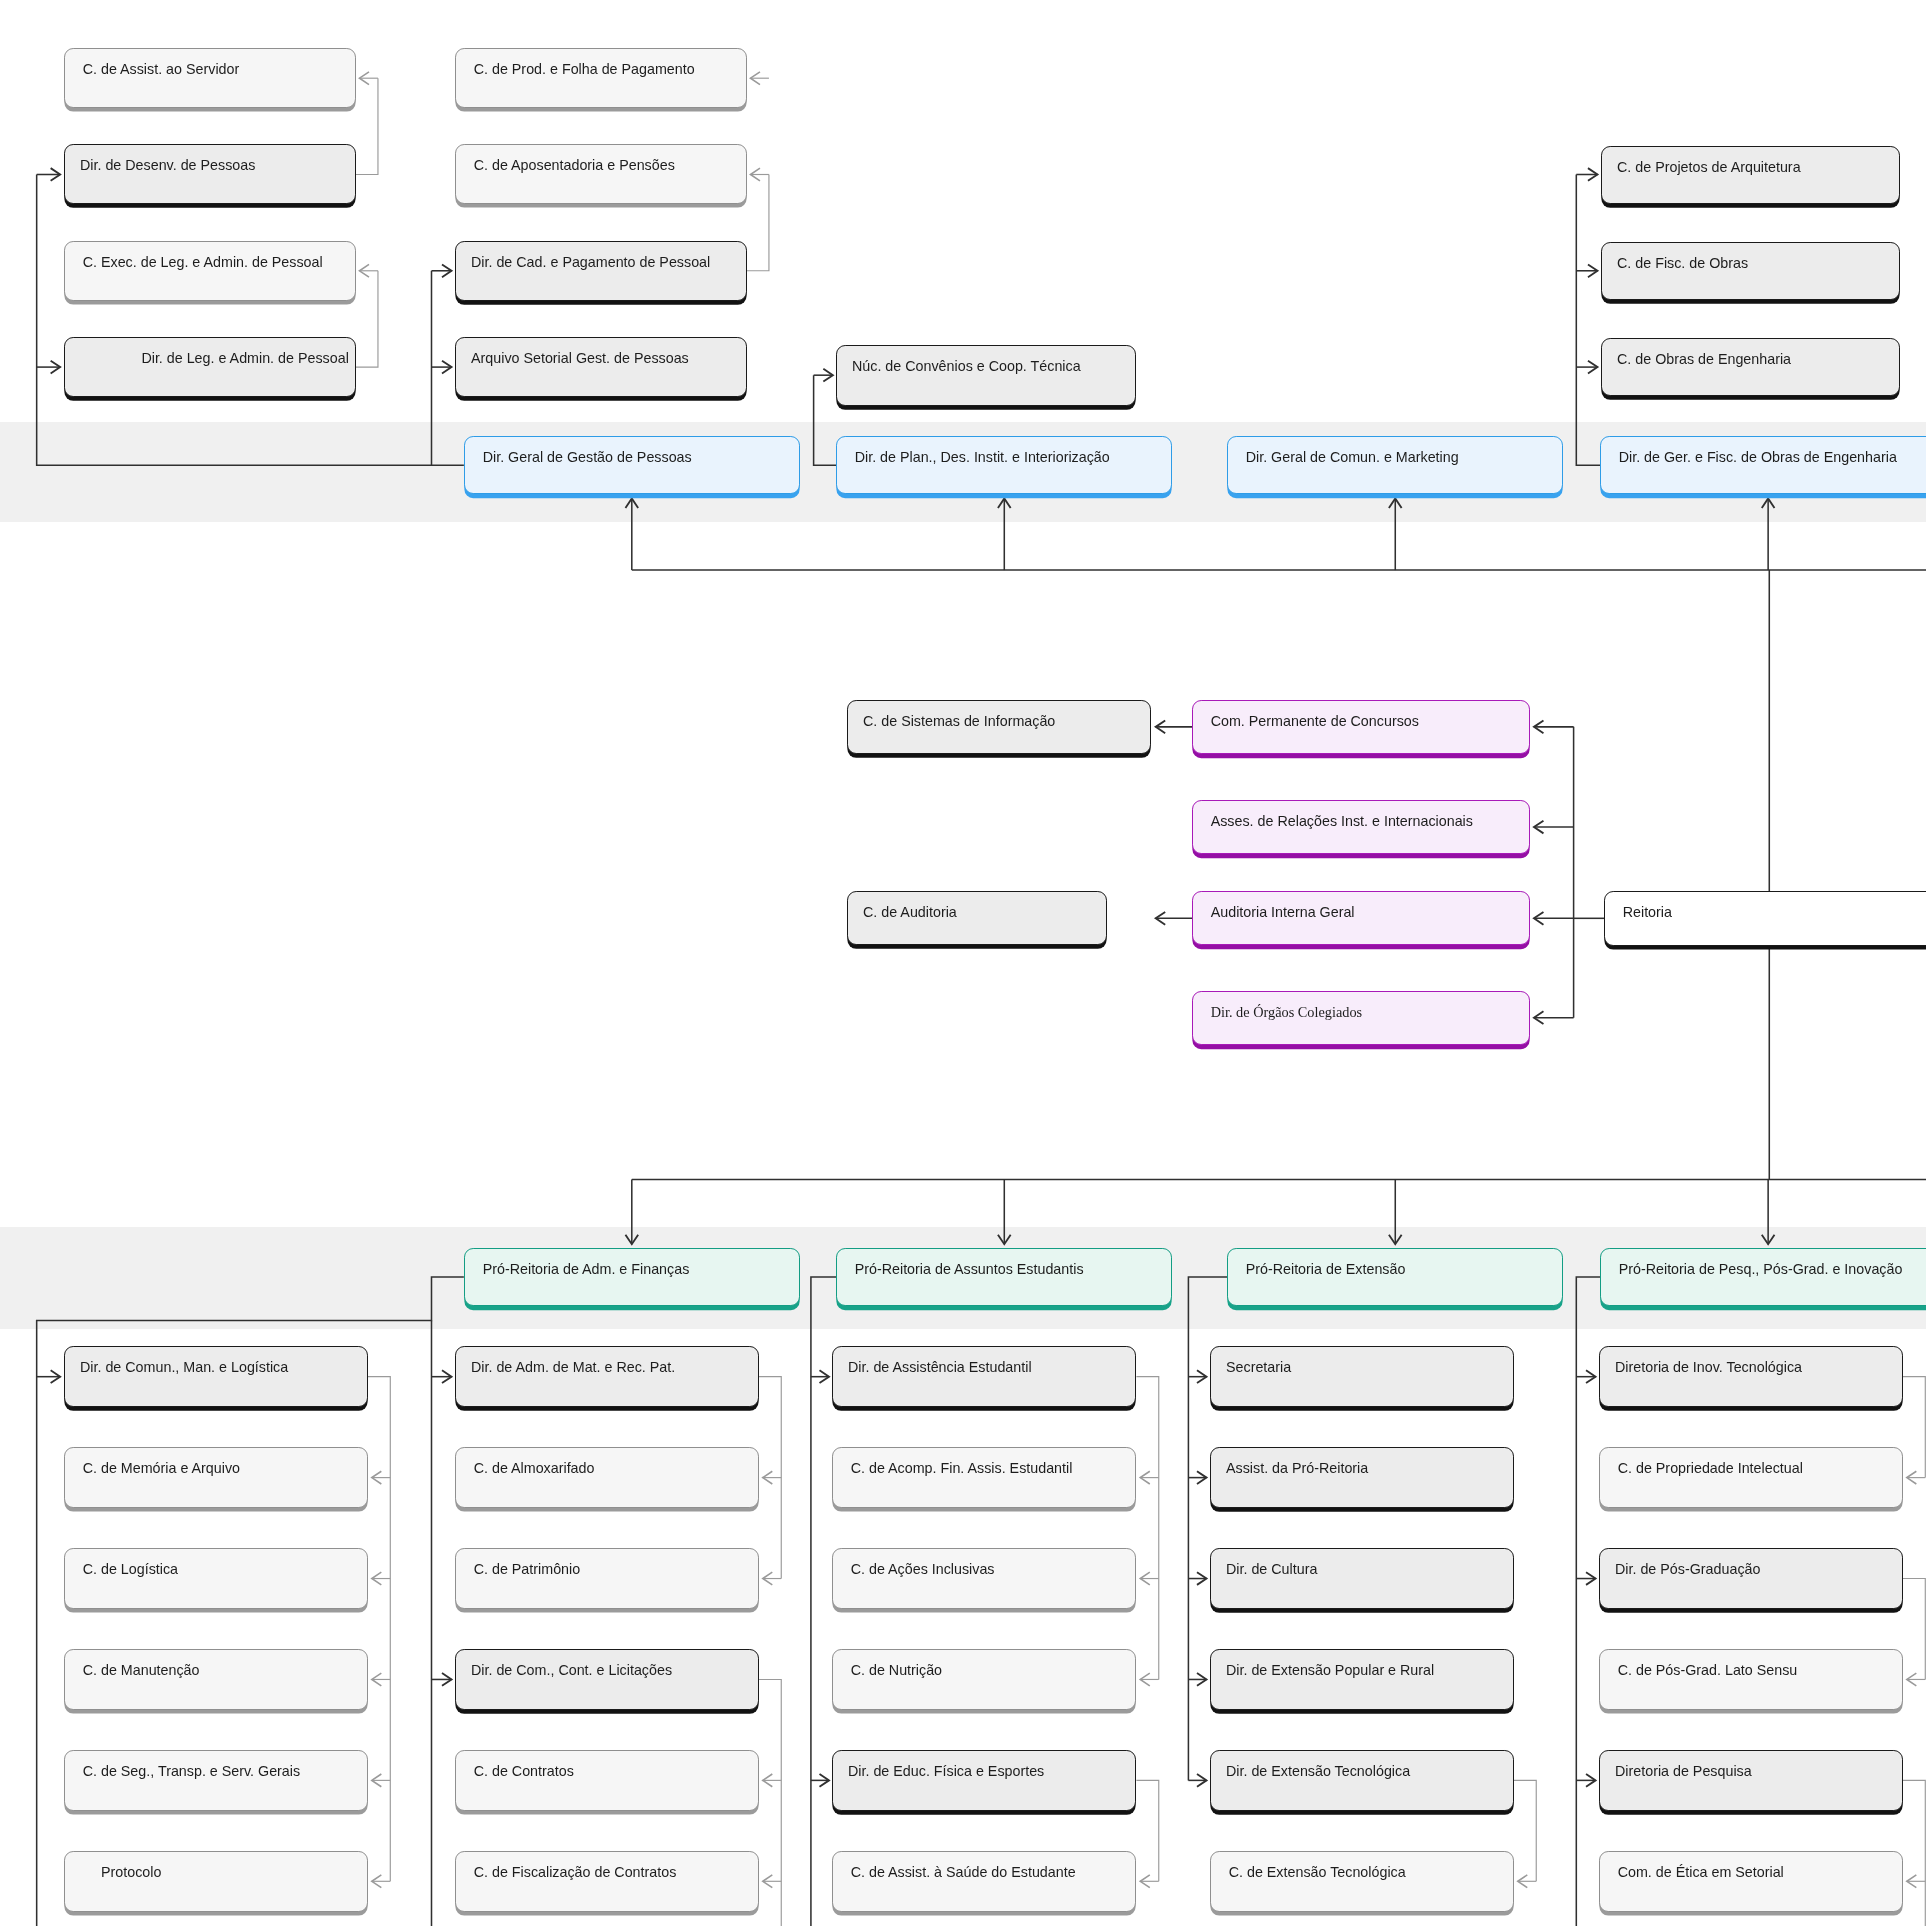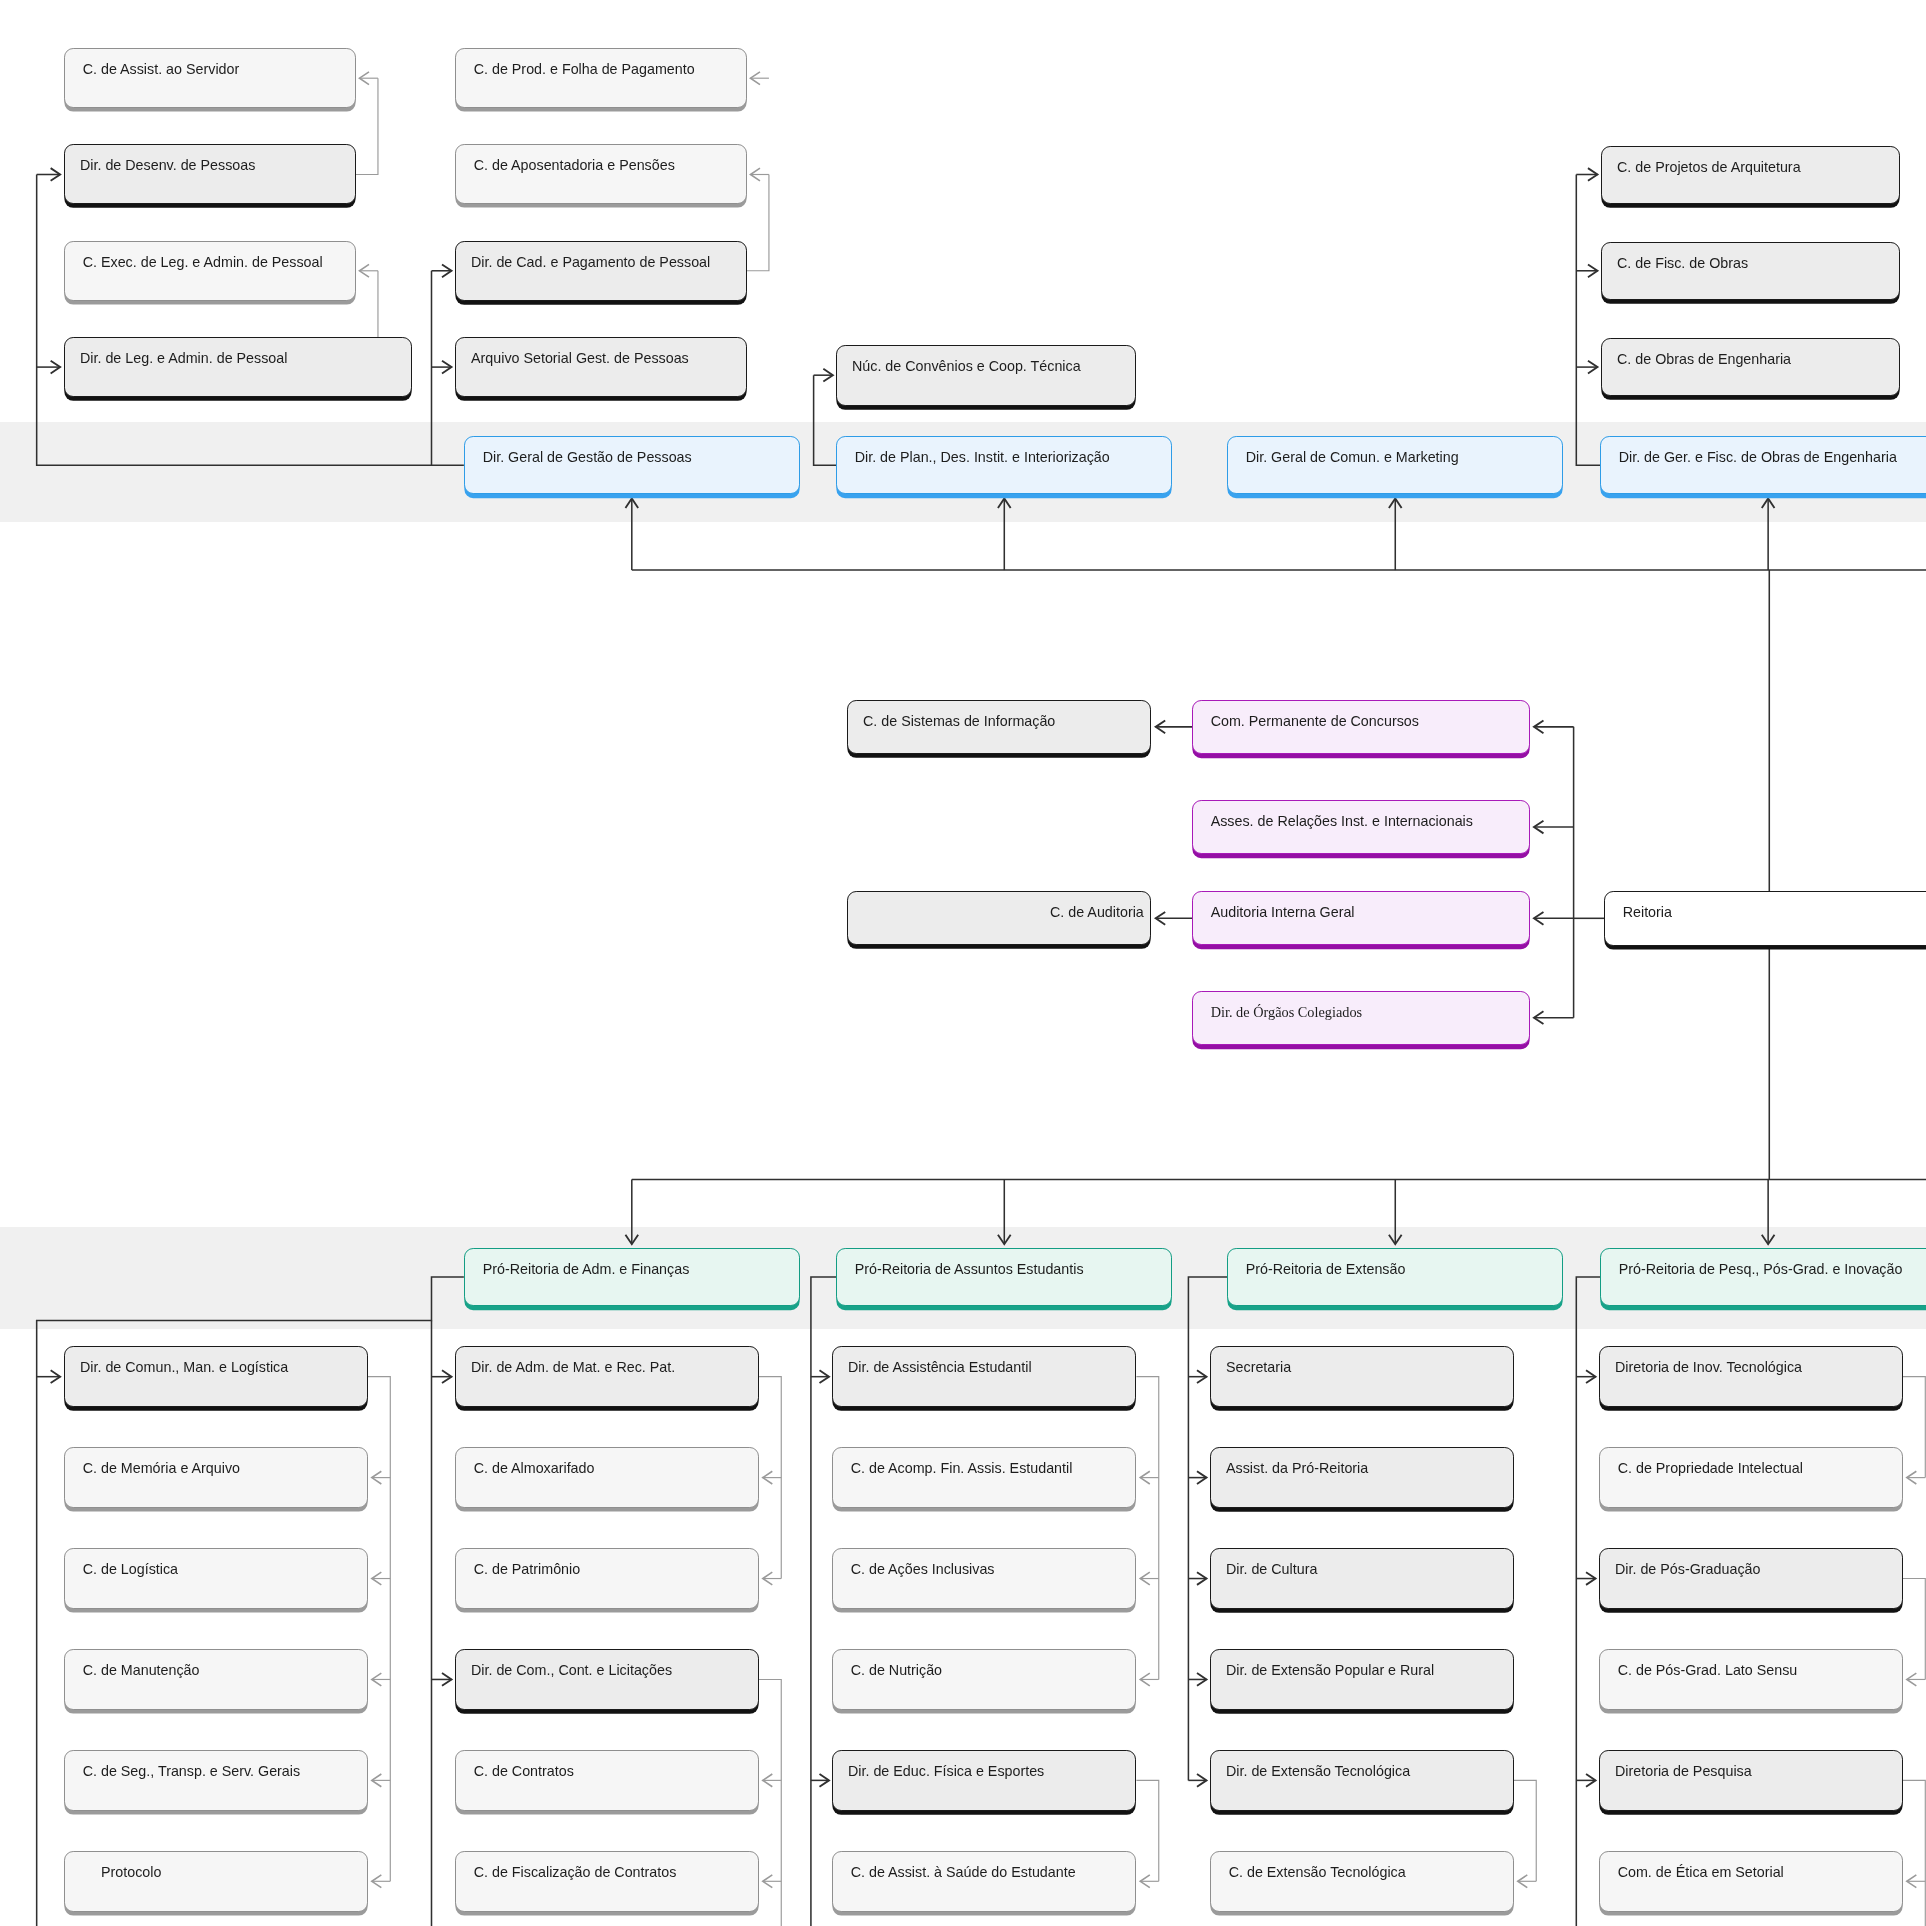--- a/index.html
+++ b/index.html
@@ -167,35 +167,35 @@
       <path d="M5993 5408 H5945" class="w-gray" marker-end="url(#arrG)"></path>
       <path d="M6905 3574 H6963 V3836" class="w-gray"></path>
       <path d="M6963 3836 H6915" class="w-gray" marker-end="url(#arrG)"></path>
       <path d="M6905 4098 H6963 V4360" class="w-gray"></path>
       <path d="M6963 4360 H6915" class="w-gray" marker-end="url(#arrG)"></path>
     </svg>
   <div id="nodes">
       <div class="node k-child" style="left: 64px; top: 48px; width: 292px; height: 60px;">C. de Assist. ao Servidor</div>
       <div class="node k-parent" style="left: 64px; top: 144px; width: 292px; height: 60px;">Dir. de Desenv. de Pessoas</div>
       <div class="node k-child" style="left: 64px; top: 241px; width: 292px; height: 60px;">C. Exec. de Leg. e Admin. de Pessoal</div>
-      <div class="node k-parent" style="left: 64px; top: 337px; width: 348px; height: 60px;">Dir. de Leg. e Admin. de Pessoal</div>
+      <div class="node k-parent" style="left: 64px; top: 337px; width: 292px; height: 60px; text-align: right;">Dir. de Leg. e Admin. de Pessoal</div>
       <div class="node k-child" style="left: 455px; top: 48px; width: 292px; height: 60px;">C. de Prod. e Folha de Pagamento</div>
       <div class="node k-child" style="left: 455px; top: 144px; width: 292px; height: 60px;">C. de Aposentadoria e Pensões</div>
       <div class="node k-parent" style="left: 455px; top: 241px; width: 292px; height: 60px;">Dir. de Cad. e Pagamento de Pessoal</div>
       <div class="node k-parent" style="left: 455px; top: 337px; width: 292px; height: 60px;">Arquivo Setorial Gest. de Pessoas</div>
       <div class="node k-parent" style="left: 836px; top: 345px; width: 300px; height: 61px;">Núc. de Convênios e Coop. Técnica</div>
       <div class="node k-parent" style="left: 1601px; top: 146px; width: 299px; height: 58px;">C. de Projetos de Arquitetura</div>
       <div class="node k-parent" style="left: 1601px; top: 242px; width: 299px; height: 58px;">C. de Fisc. de Obras</div>
       <div class="node k-parent" style="left: 1601px; top: 338px; width: 299px; height: 58px;">C. de Obras de Engenharia</div>
       <div class="node k-blue" style="left: 464px; top: 436px; width: 336px; height: 58px;">Dir. Geral de Gestão de Pessoas</div>
       <div class="node k-blue" style="left: 836px; top: 436px; width: 336px; height: 58px;">Dir. de Plan., Des. Instit. e Interiorização</div>
       <div class="node k-blue" style="left: 1227px; top: 436px; width: 336px; height: 58px;">Dir. Geral de Comun. e Marketing</div>
       <div class="node k-blue" style="left: 1600px; top: 436px; width: 336px; height: 58px;">Dir. de Ger. e Fisc. de Obras de Engenharia</div>
       <div class="node k-parent" style="left: 847px; top: 700px; width: 304px; height: 54px;">C. de Sistemas de Informação</div>
-      <div class="node k-parent" style="left: 847px; top: 891px; width: 304px; height: 54px; text-align: right;">C. de Auditoria</div>
+      <div class="node k-parent" style="left: 847px; top: 891px; width: 260px; height: 54px;">C. de Auditoria</div>
       <div class="node k-purple" style="left: 1192px; top: 700px; width: 338px; height: 54px;">Com. Permanente de Concursos</div>
       <div class="node k-purple" style="left: 1192px; top: 800px; width: 338px; height: 54px;">Asses. de Relações Inst. e Internacionais</div>
       <div class="node k-purple" style="left: 1192px; top: 891px; width: 338px; height: 54px;">Auditoria Interna Geral</div>
       <div class="node k-purple" style="left: 1192px; top: 991px; width: 338px; height: 54px; font-family: Liberation Serif, serif;">Dir. de Órgãos Colegiados</div>
       <div class="node k-root" style="left: 1604px; top: 891px; width: 333px; height: 55px;">Reitoria</div>
       <div class="node k-teal" style="left: 464px; top: 1248px; width: 336px; height: 58px;">Pró-Reitoria de Adm. e Finanças</div>
       <div class="node k-teal" style="left: 836px; top: 1248px; width: 336px; height: 58px;">Pró-Reitoria de Assuntos Estudantis</div>
       <div class="node k-teal" style="left: 1227px; top: 1248px; width: 336px; height: 58px;">Pró-Reitoria de Extensão</div>
       <div class="node k-teal" style="left: 1600px; top: 1248px; width: 336px; height: 58px;">Pró-Reitoria de Pesq., Pós-Grad. e Inovação</div>
       <div class="node k-parent" style="left: 64px; top: 1346px; width: 304px; height: 61px;">Dir. de Comun., Man. e Logística</div>

